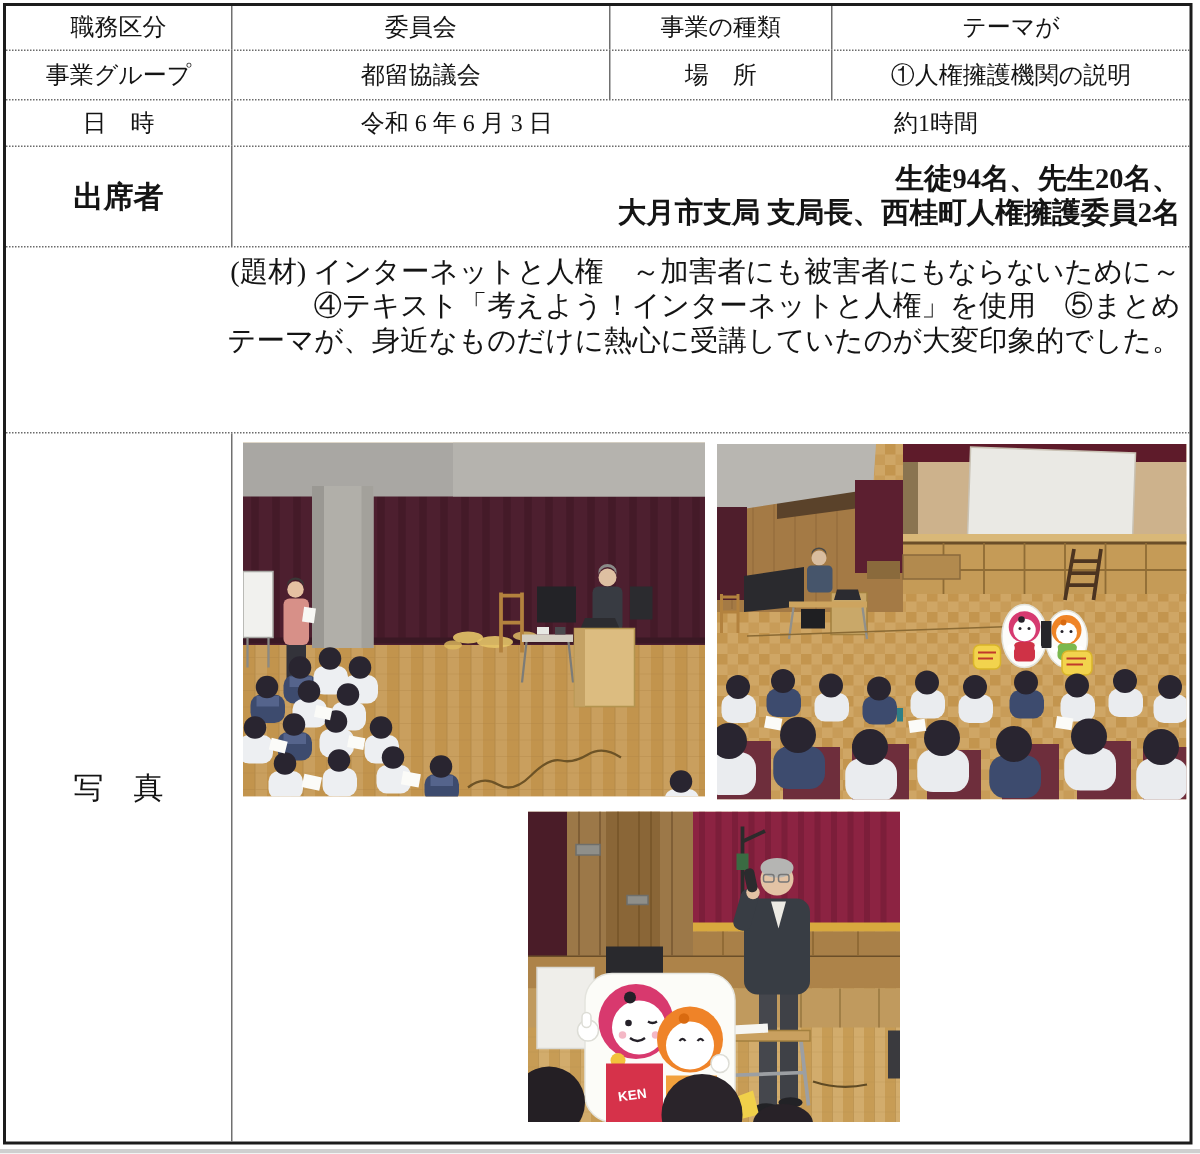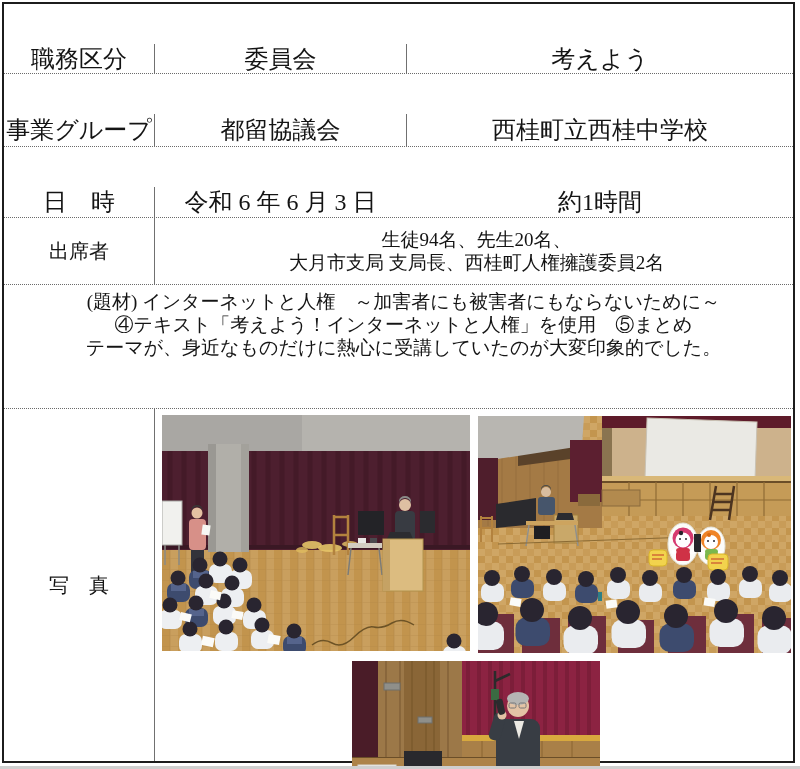--- a/index.html
+++ b/index.html
@@ -7,48 +7,50 @@
   html,body { width:800px; height:769px; background:#ffffff; overflow:hidden; }
   body { position:relative; font-family:"Liberation Serif","DejaVu Serif",serif; color:#141414; }
   .tbl { position:absolute; left:2px; top:2px; width:793px; height:761px;
          border:2px solid #1c1c1c; background:#fff; display:flex; flex-direction:column; }
   .row { display:flex; border-bottom:1px dotted #6b6b6b; }
   .row:last-child { border-bottom:none; }
   .cell { display:flex; align-items:center; justify-content:center; text-align:center;
           border-right:1px solid #707070; overflow:hidden; white-space:nowrap; }
   .cell.last { border-right:none; }
   .w1 { width:151px; } .w2 { width:252px; } .w3 { width:148px; } .w4 { flex:1; }
-  .hrow { height:30px; font-size:24px;margin-top:40px; }
-  .r2 { height:33px;font-family:Liberation Mono, monospace; } .r3 { height:31px; }
+  .hrow { height:30px; font-size:16px; }
+  .r2 { height:33px;font-family:Liberation Mono, monospace; } .r3 { height:31px;gap:24px; }
   .ghost { border-right-color:transparent; }
-  .r4 { height:67px; } .r5 { height:124px; } .r6 { flex:1; }
+  .r4 { height:67px;font-weight:bold; } .r5 { height:124px; } .r6 { flex:1; }
   .biglabel { font-size:20px; }
-  .multi { flex:1; display:block; text-align:center; font-size:19px; line-height:23px;
+  .multi { flex:1; display:block; text-align:right; font-size:19px; line-height:23px;
            padding:10px 6px 0 11px; }
   .r5 .multi { padding-top:5px;padding-left:16px; }
   .multi div { white-space:nowrap; }
   .photocell { flex:1; position:relative; border-right:none; }
   .ph { position:absolute; display:block; }
   .scan-edge { position:absolute; left:0; top:766px; width:800px; height:3px; background:#cfcfcf; }
 </style>
 </head>
 <body>
 
 <div class="tbl">
 
   <div class="row hrow">
     <div class="cell w1">職務区分</div>
     <div class="cell w2">委員会</div>
-    <div class="cell w4 last">考えよう</div>
+    <div class="cell w3">事業の種類</div>
+    <div class="cell w4 last">テーマが</div>
   </div>
 
   <div class="row hrow r2">
     <div class="cell w1">事業グループ</div>
     <div class="cell w2">都留協議会</div>
-    <div class="cell w4 last">西桂町立西桂中学校</div>
+    <div class="cell w3">場　所</div>
+    <div class="cell w4 last">①人権擁護機関の説明</div>
   </div>
 
   <div class="row hrow r3">
     <div class="cell w1">日　時</div>
     <div class="cell w2 ghost">令和 6 年 6 月 3 日</div>
     <div class="cell w4 last">約1時間</div>
   </div>
 
   <div class="row r4">
     <div class="cell w1 biglabel">出席者</div>

